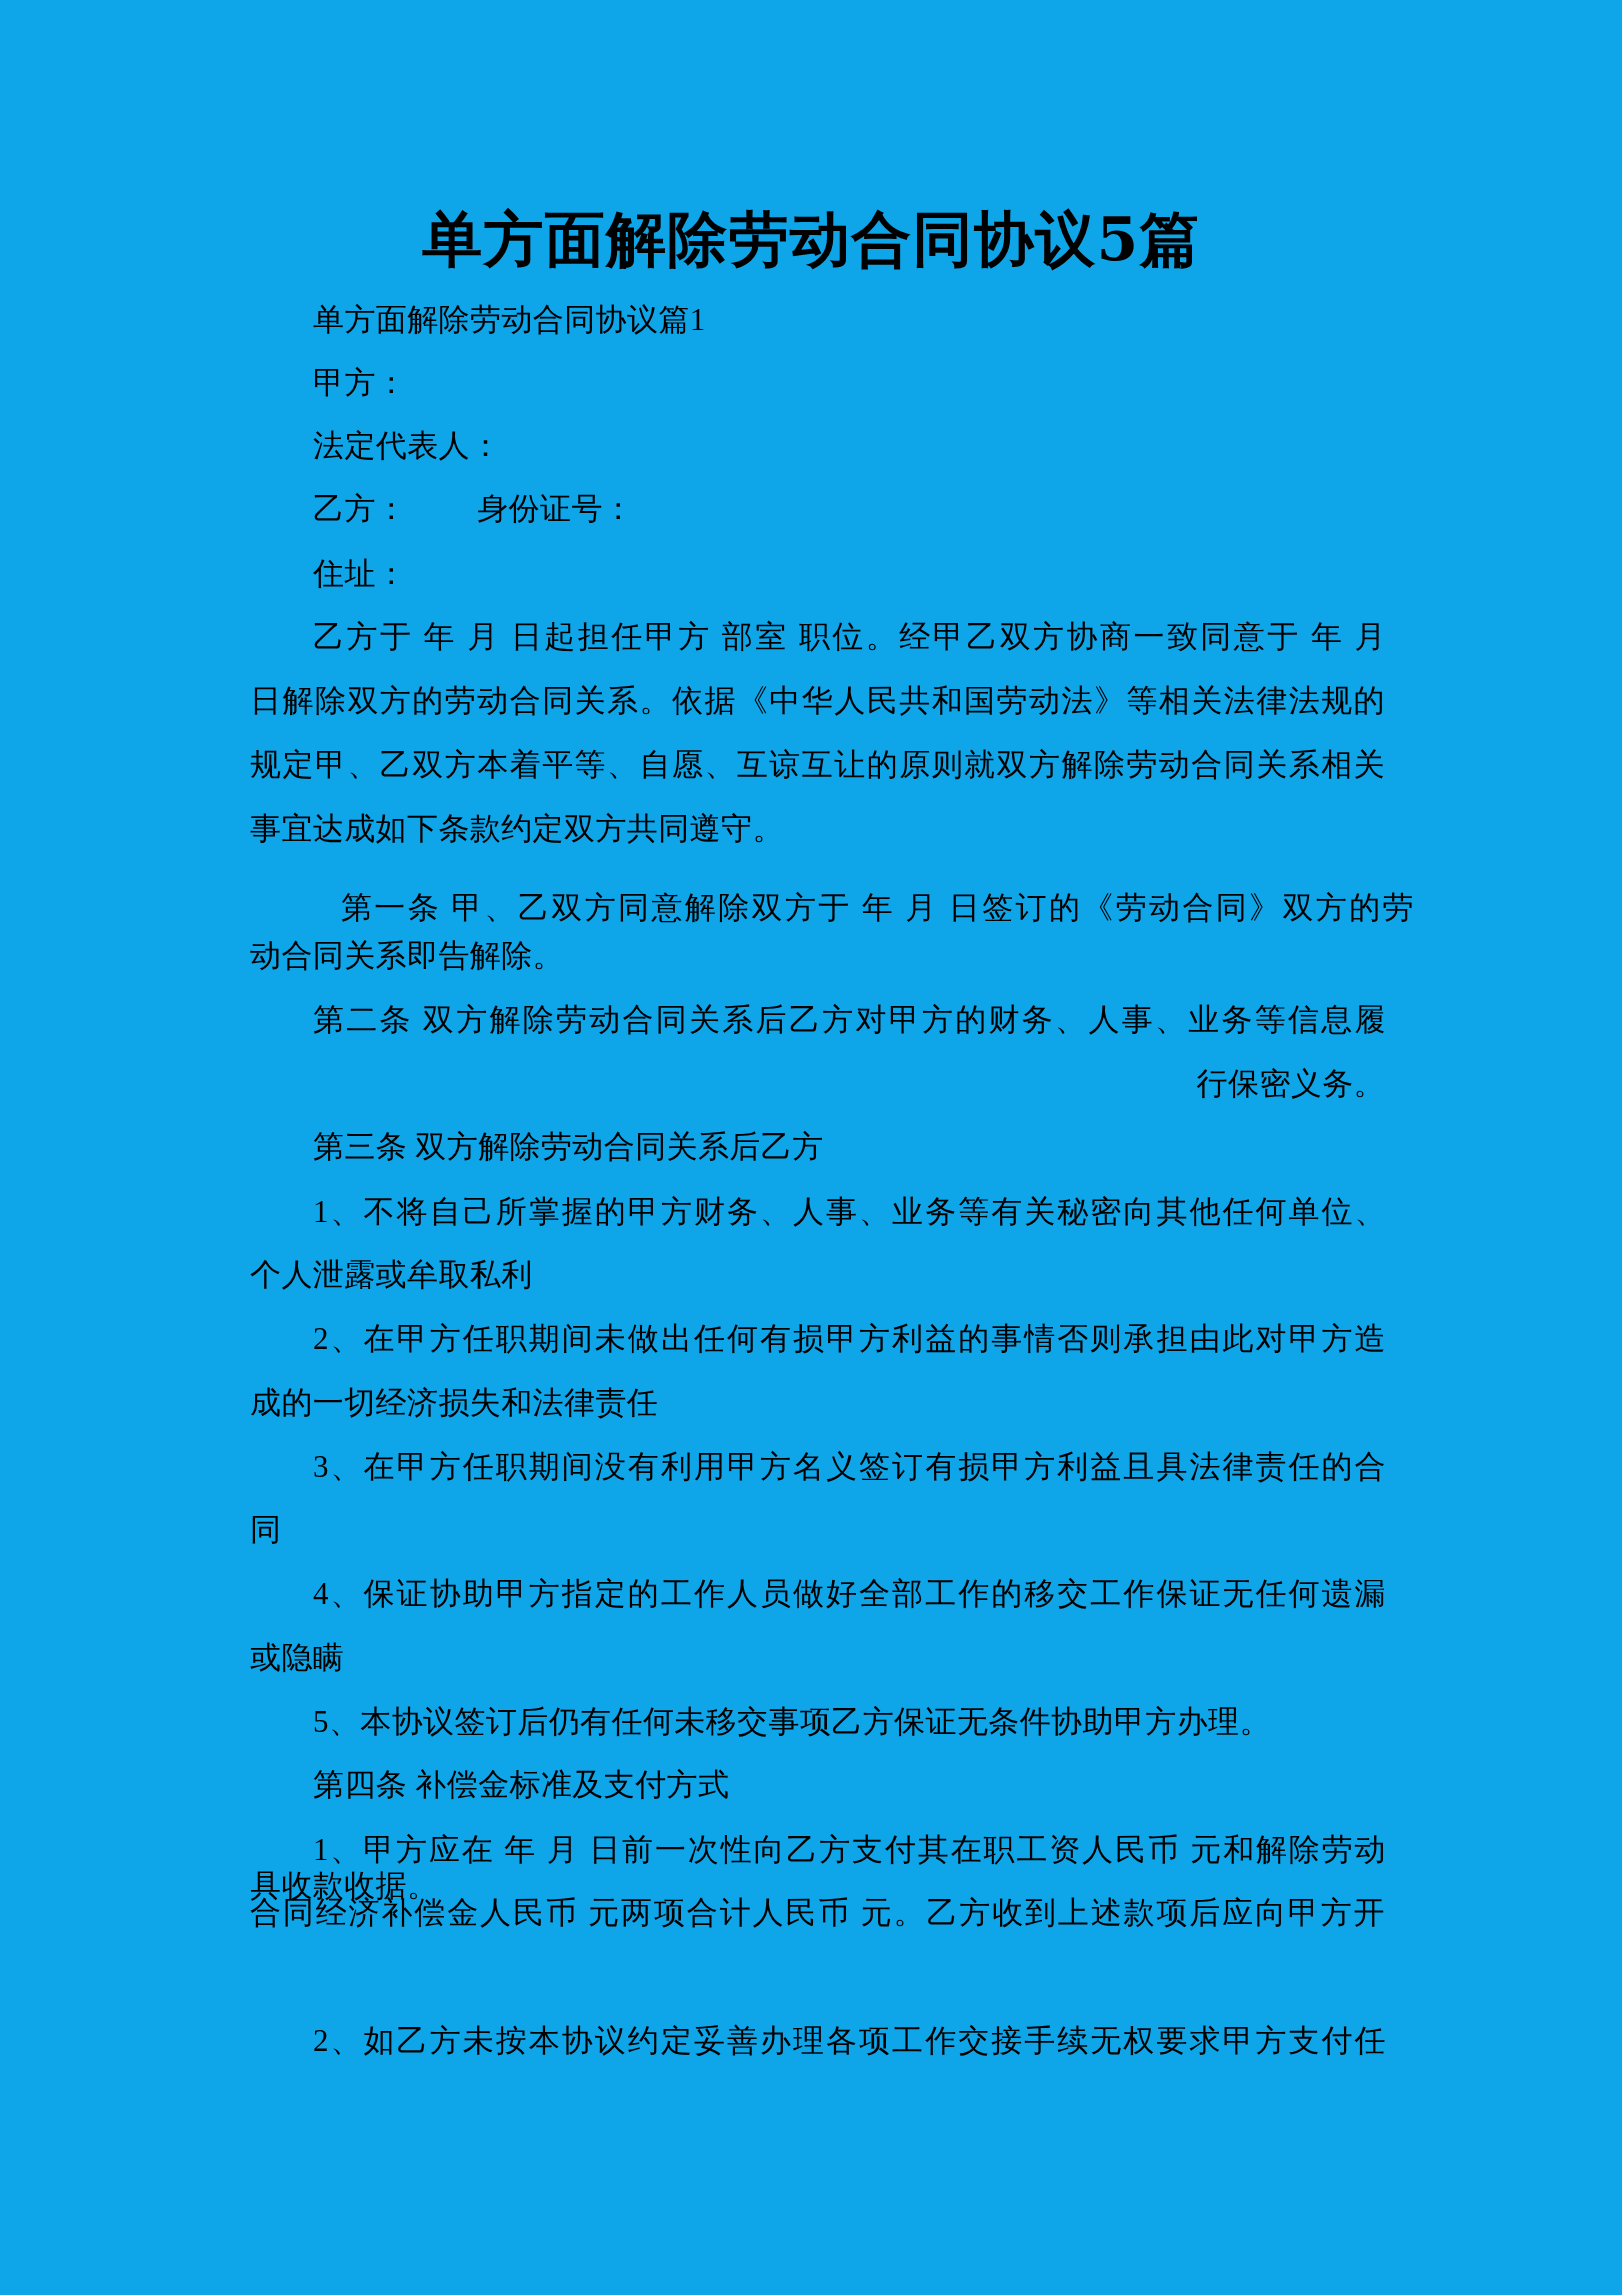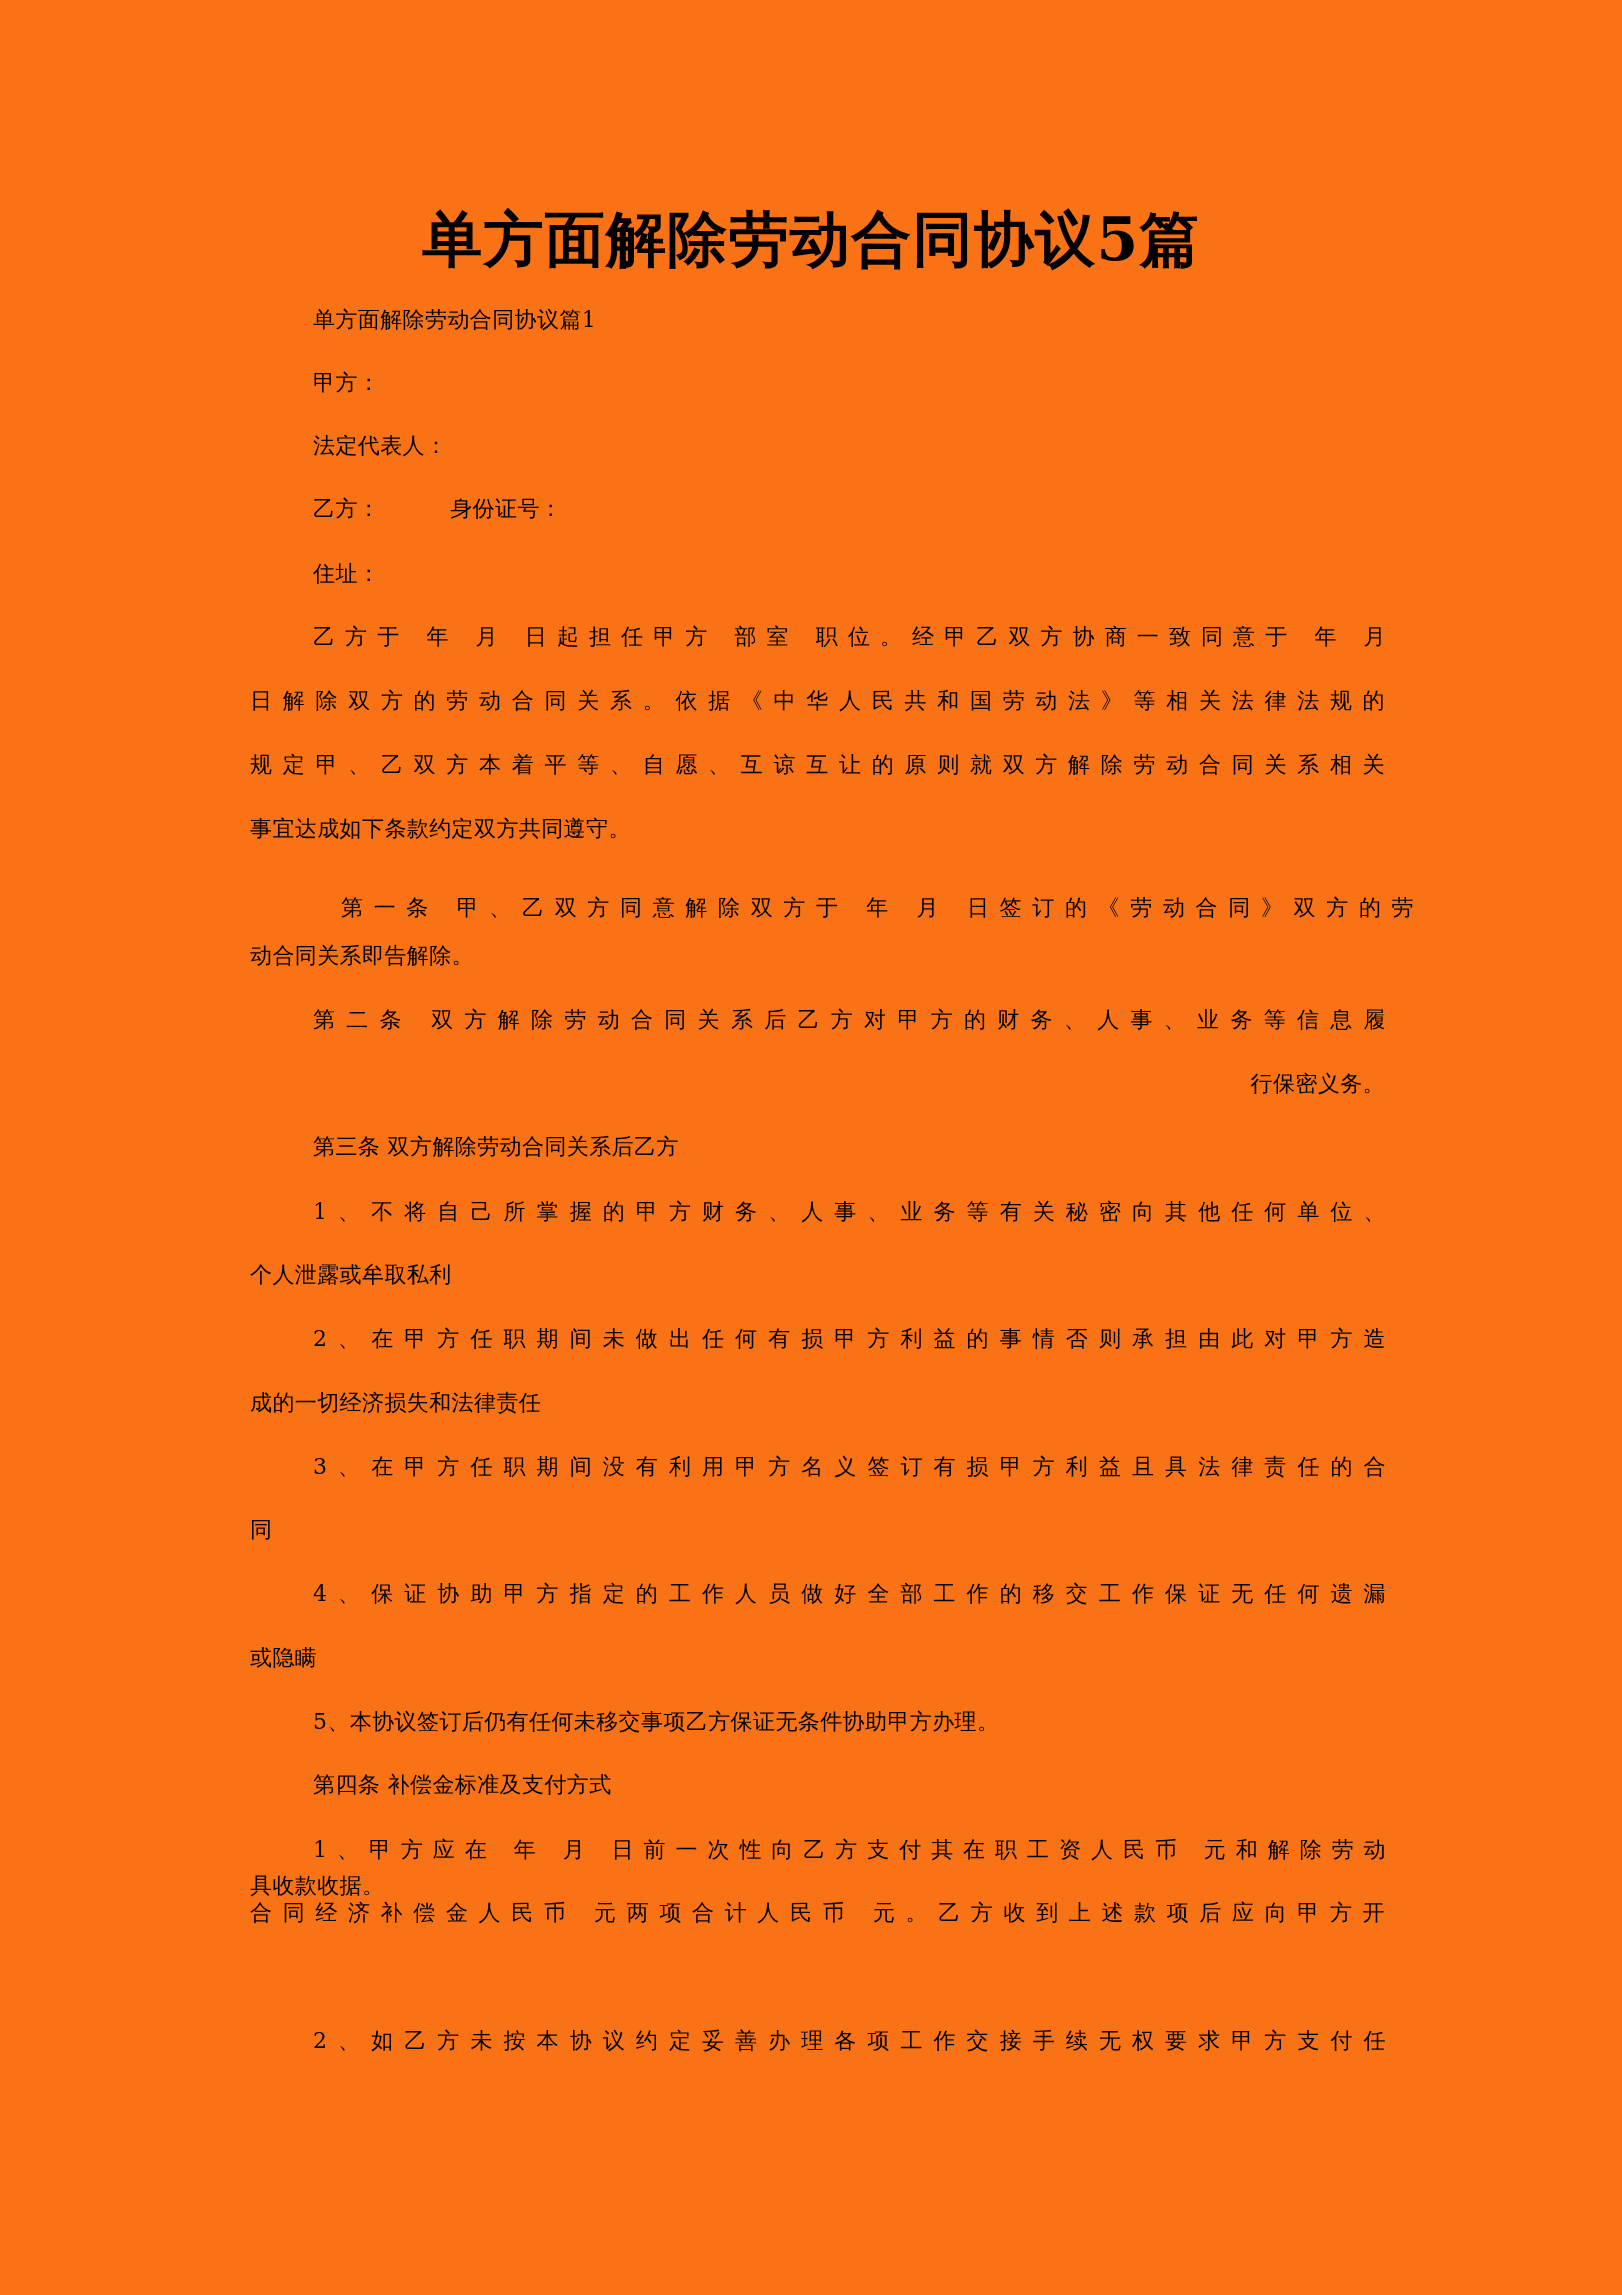--- a/index.html
+++ b/index.html
@@ -12,44 +12,45 @@
     height: 2295px;
     position: relative;
     overflow: hidden;
     color: #000000;
     font-family: "DejaVu Serif", "Liberation Serif", serif;
   }
   .page {
     position: absolute;
     left: 0; top: 0;
     width: 1623px; height: 2295px;
-    background: #f97316;
+    background: #0ea5e9;
   }
   .title {
     position: absolute;
     left: 0;
     width: 1623px;
     top: 203px;
     height: 72px;
     line-height: 72px;
     text-align: center;
     font-size: 60px;
     font-weight: bold;
     letter-spacing: 1.3px;
     white-space: nowrap;
   }
   .line {
     position: absolute;
     left: 250px;
     width: 1135px;
     height: 39px;
     line-height: 39px;
-    font-size: 22px;
+    font-size: 31px;
     white-space: nowrap;
     letter-spacing: 0.4px;
+    font-family: Liberation Serif, serif;
   }
   .indent { left: 313px; width: 1073px; }
   .justify {
     text-align: justify;
     text-align-last: justify;
   }
   .gap { display: inline-block; width: 70px; }
 </style>
 </head>
 <body>

